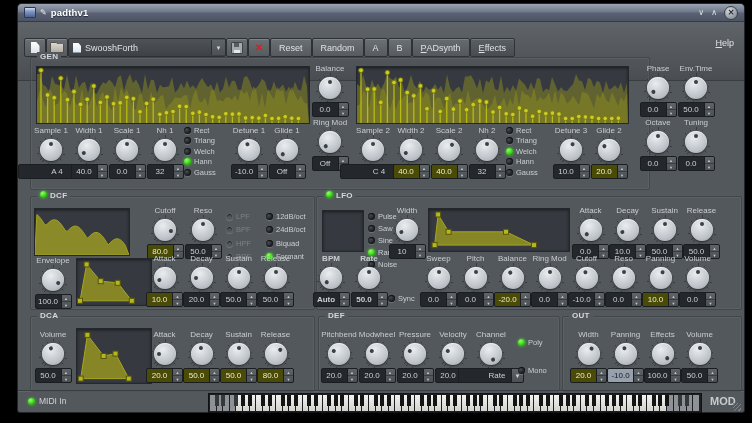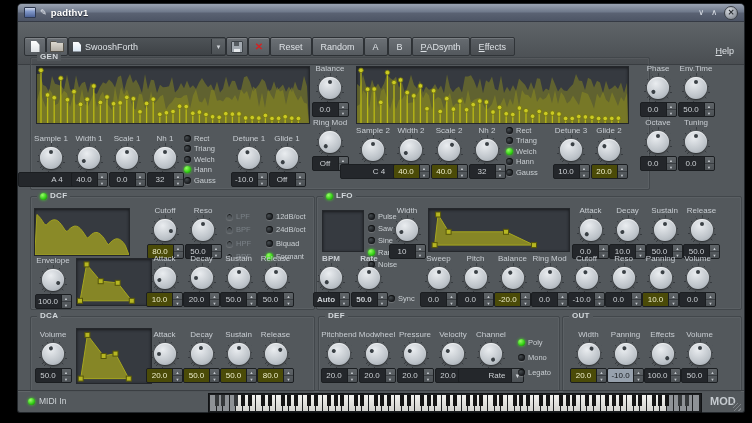--- a/index.html
+++ b/index.html
@@ -10,21 +10,21 @@
   .titlebar{height:17px;border-radius:4px 4px 0 0;display:flex;align-items:center;padding:0 6px;gap:4px;
     background:linear-gradient(#9aa3b2,#707a8c 45%,#596172 55%,#4d5565);border-bottom:1px solid #353a44;}
   .title-text{color:#fff;font-size:9.5px;font-weight:bold;text-shadow:0 1px 1px #2a2e36;letter-spacing:.2px;}
   .app-ico{width:10px;height:9px;border-radius:1px;background:linear-gradient(#cfd8ea,#7f96c8 40%,#4d6396);border:1px solid #2e3950;}
   .pin-ico{color:#e6e9ef;font-size:8px;line-height:8px;transform:rotate(0deg);}
   .win-ctl{margin-left:auto;display:flex;align-items:center;gap:7px;color:#dde1e8;font-size:8px;}
   .win-glyph{cursor:default;}
   .close-btn{width:12px;height:12px;border-radius:50%;background:radial-gradient(circle at 35% 30%,#d6dae0,#9aa0a8 60%,#767c84);
     border:1px solid #3c4148;color:#2b2f34;font-size:8px;line-height:11px;text-align:center;font-weight:bold;}
   
-  .toolbar{height:26px;display:flex;align-items:flex-end;padding:8px 6px;
+  .toolbar{height:26px;display:flex;align-items:flex-start;padding:16px 6px;
     background:linear-gradient(#5f6468,#4a4e52);border-bottom:1px solid #393d41;}
   .tbtn{height:17px;border:1px solid #2d3135;border-radius:2px;background:linear-gradient(#6b7075,#565b60);
     color:#dde1e5;font-size:9px;display:flex;align-items:center;justify-content:center;padding:0 8px;
     box-shadow:inset 0 1px 0 rgba(255,255,255,.15);}
   .tbtn.ico{width:20px;padding:0;}
   .tab{background:linear-gradient(#5a5f64,#494d51);border:1px solid #303438;}
   .tab.active{background:linear-gradient(#666b70,#53585d);}
   .u{text-decoration:underline;}
   .preset-combo{width:152px;height:17px;border:1px solid #2d3135;border-radius:2px;display:flex;align-items:center;gap:4px;
     background:linear-gradient(#4e5357,#3e4246);color:#dde1e5;font-size:9px;padding:0 0 0 4px;}
@@ -37,21 +37,21 @@
   .icon-folder{width:12px;height:9px;background:linear-gradient(#ddd9d0,#b3afa6);border:1px solid #55524a;
     clip-path:polygon(0 18%,6% 0,42% 0,50% 18%,100% 18%,100% 100%,0 100%);}
   .icon-floppy{width:10px;height:10px;background:#a3aab1;border:1px solid #3d4348;border-radius:1px;position:relative;}
   .icon-floppy::before{content:'';position:absolute;left:2px;top:0;width:5px;height:4px;background:#565c61;}
   .icon-floppy::after{content:'';position:absolute;left:2px;bottom:0;width:6px;height:3px;background:#e6e9ec;}
   .icon-x{color:#d42222;font-size:10px;font-weight:bold;line-height:10px;}
   .help-btn{margin-left:auto;background:none;border:none;color:#dde1e5;font-size:9px;padding:0 4px;}
   
   .group{position:absolute;border:1px solid #42474b;border-radius:2px;box-shadow:inset 0 0 0 1px rgba(255,255,255,.05);}
   .gtitle{position:absolute;top:-6px;left:6px;background:#53585c;padding:0 3px;font-size:8px;font-weight:bold;
-    color:#d3d8dc;display:flex;align-items:flex-end;gap:3px;letter-spacing:.3px;}
+    color:#d3d8dc;display:flex;align-items:flex-start;gap:3px;letter-spacing:.3px;}
   .led{width:7px;height:7px;border-radius:50%;background:radial-gradient(circle at 35% 30%,#9aff6a,#2fc912 60%,#177c05);
     box-shadow:0 0 3px #3fdc1e;}
   
   .display{position:absolute;background:#363a40;border:1px solid #24272b;
     box-shadow:inset 0 1px 3px rgba(0,0,0,.55);overflow:hidden;}
   .display svg{display:block;}
   
   .krow{position:absolute;display:flex;align-items:flex-start;}
   .kcell{width:38px;display:flex;flex-direction:column;align-items:center;}
   .klabel{font-size:8px;color:#c8cdd2;margin-bottom:2px;white-space:nowrap;}
@@ -404,21 +404,21 @@
         </div>
         <div class="kval spin">
           <div class="kvtext">0.0</div>
           <div class="spinbtns">
             <div class="sb up">▲</div>
             <div class="sb down">▼</div>
           </div>
         </div>
       </div>
     </div>
-  <div class="krow" style="left:14px;top:122px;margin-top:8px;">
+  <div class="krow" style="left:14px;top:122px;">
       <div class="kcell">
         <div class="klabel">Sample 1</div>
         <div class="knob">
           <div class="kdot" style="transform: rotate(0deg);"></div>
         </div>
         <div class="kval combo">
           <div class="kvtext">A 4</div>
           <div class="carrow">▼</div>
         </div>
       </div>
@@ -1170,21 +1170,21 @@
         <div class="knob">
           <div class="kdot" style="transform: rotate(160deg);"></div>
         </div>
         <div class="kval combo">
           <div class="kvtext">Rate</div>
           <div class="carrow">▼</div>
         </div>
       </div>
     </div>
   <div class="krow" style="left:500px;top:334px;">
-      <div class="radiocol" style="row-gap: 7px;">
+      <div class="radiocol" style="row-gap: 20px;">
         <div class="radio on">
           <div class="rdot"></div>
           <div class="rlabel">Poly</div>
         </div>
         <div class="radio">
           <div class="rdot"></div>
           <div class="rlabel">Mono</div>
         </div>
         <div class="radio">
           <div class="rdot"></div>

